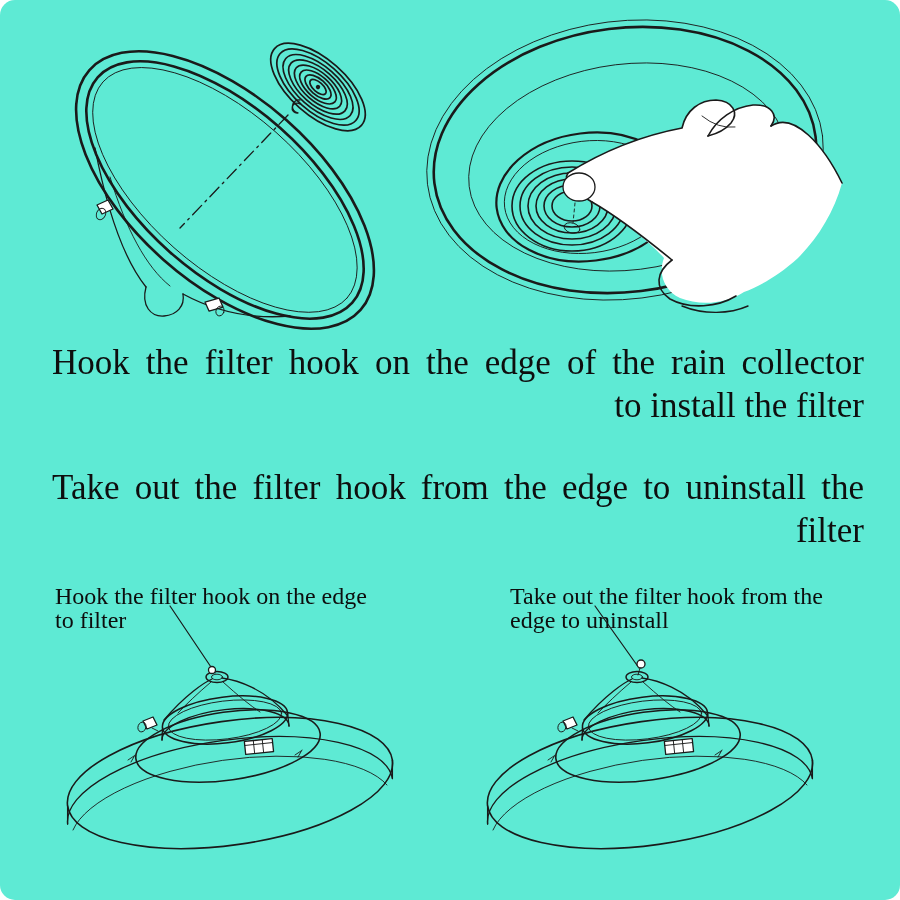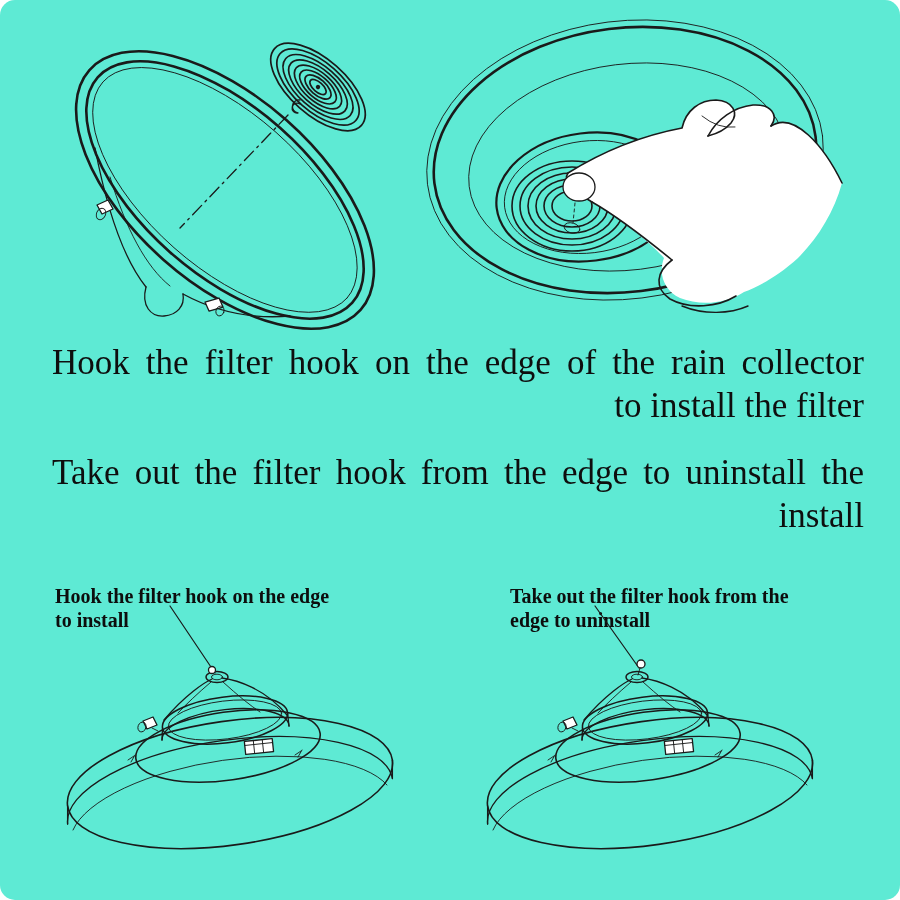--- a/index.html
+++ b/index.html
@@ -5,22 +5,22 @@
   html,body{margin:0;padding:0;background:#fff;}
   .canvas{
     position:relative;width:900px;height:900px;background:#5eead4;
     font-family:"Liberation Serif","DejaVu Serif",serif;color:#0d0d0d;overflow:hidden;border-radius:15px;
   }
   .fig{position:absolute;}
   .para{position:absolute;left:52px;width:812px;font-size:35px;line-height:43px;color:#0e0e0e;}
   .para .jline{text-align:justify;text-align-last:justify;white-space:nowrap;}
   .para .lline{text-align:right;}
   .p-install{top:341px;}
-  .p-uninstall{top:451px;}
-  .callout{position:absolute;top:584px;font-size:20px;line-height:24px;font-weight:bold;color:#0d0d0d;}
+  .p-uninstall{top:466px;}
+  .callout{position:absolute;top:584px;font-size:24px;line-height:24px;font-weight:normal;color:#0d0d0d;}
   .callout-left{left:55px;width:330px;}
   .callout-right{left:510px;width:360px;}
   svg{display:block;}
   .ln{fill:none;stroke:#1a1a1a;stroke-width:1.3;stroke-linecap:round;stroke-linejoin:round;}
   .thick{stroke-width:2.6;}
   .thin{stroke-width:0.9;}
   .wfill{fill:#ffffff;}
 </style>
 </head>
 <body>
@@ -93,26 +93,26 @@
       <ellipse class="ln wfill" style="stroke-width:1.3" cx="159" cy="177" rx="16" ry="14"></ellipse>
     </g>
   </svg>
 
   <div class="para p-install">
     <div class="jline">Hook the filter hook on the edge of the rain collector</div>
     <div class="lline">to install the filter</div>
   </div>
   <div class="para p-uninstall">
     <div class="jline">Take out the filter hook from the edge to uninstall the</div>
-    <div class="lline">install</div>
+    <div class="lline">filter</div>
   </div>
 
   <div class="callout callout-left">
     <div>Hook the filter hook on the edge</div>
-    <div>to install</div>
+    <div>to filter</div>
   </div>
   <div class="callout callout-right">
     <div>Take out the filter hook from the</div>
     <div>edge to uninstall</div>
   </div>
 
   <svg class="fig" style="left:40px;top:600px" width="400" height="290" viewBox="0 0 400 290" role="img">
     <defs>
       <g id="rc-device">
 

